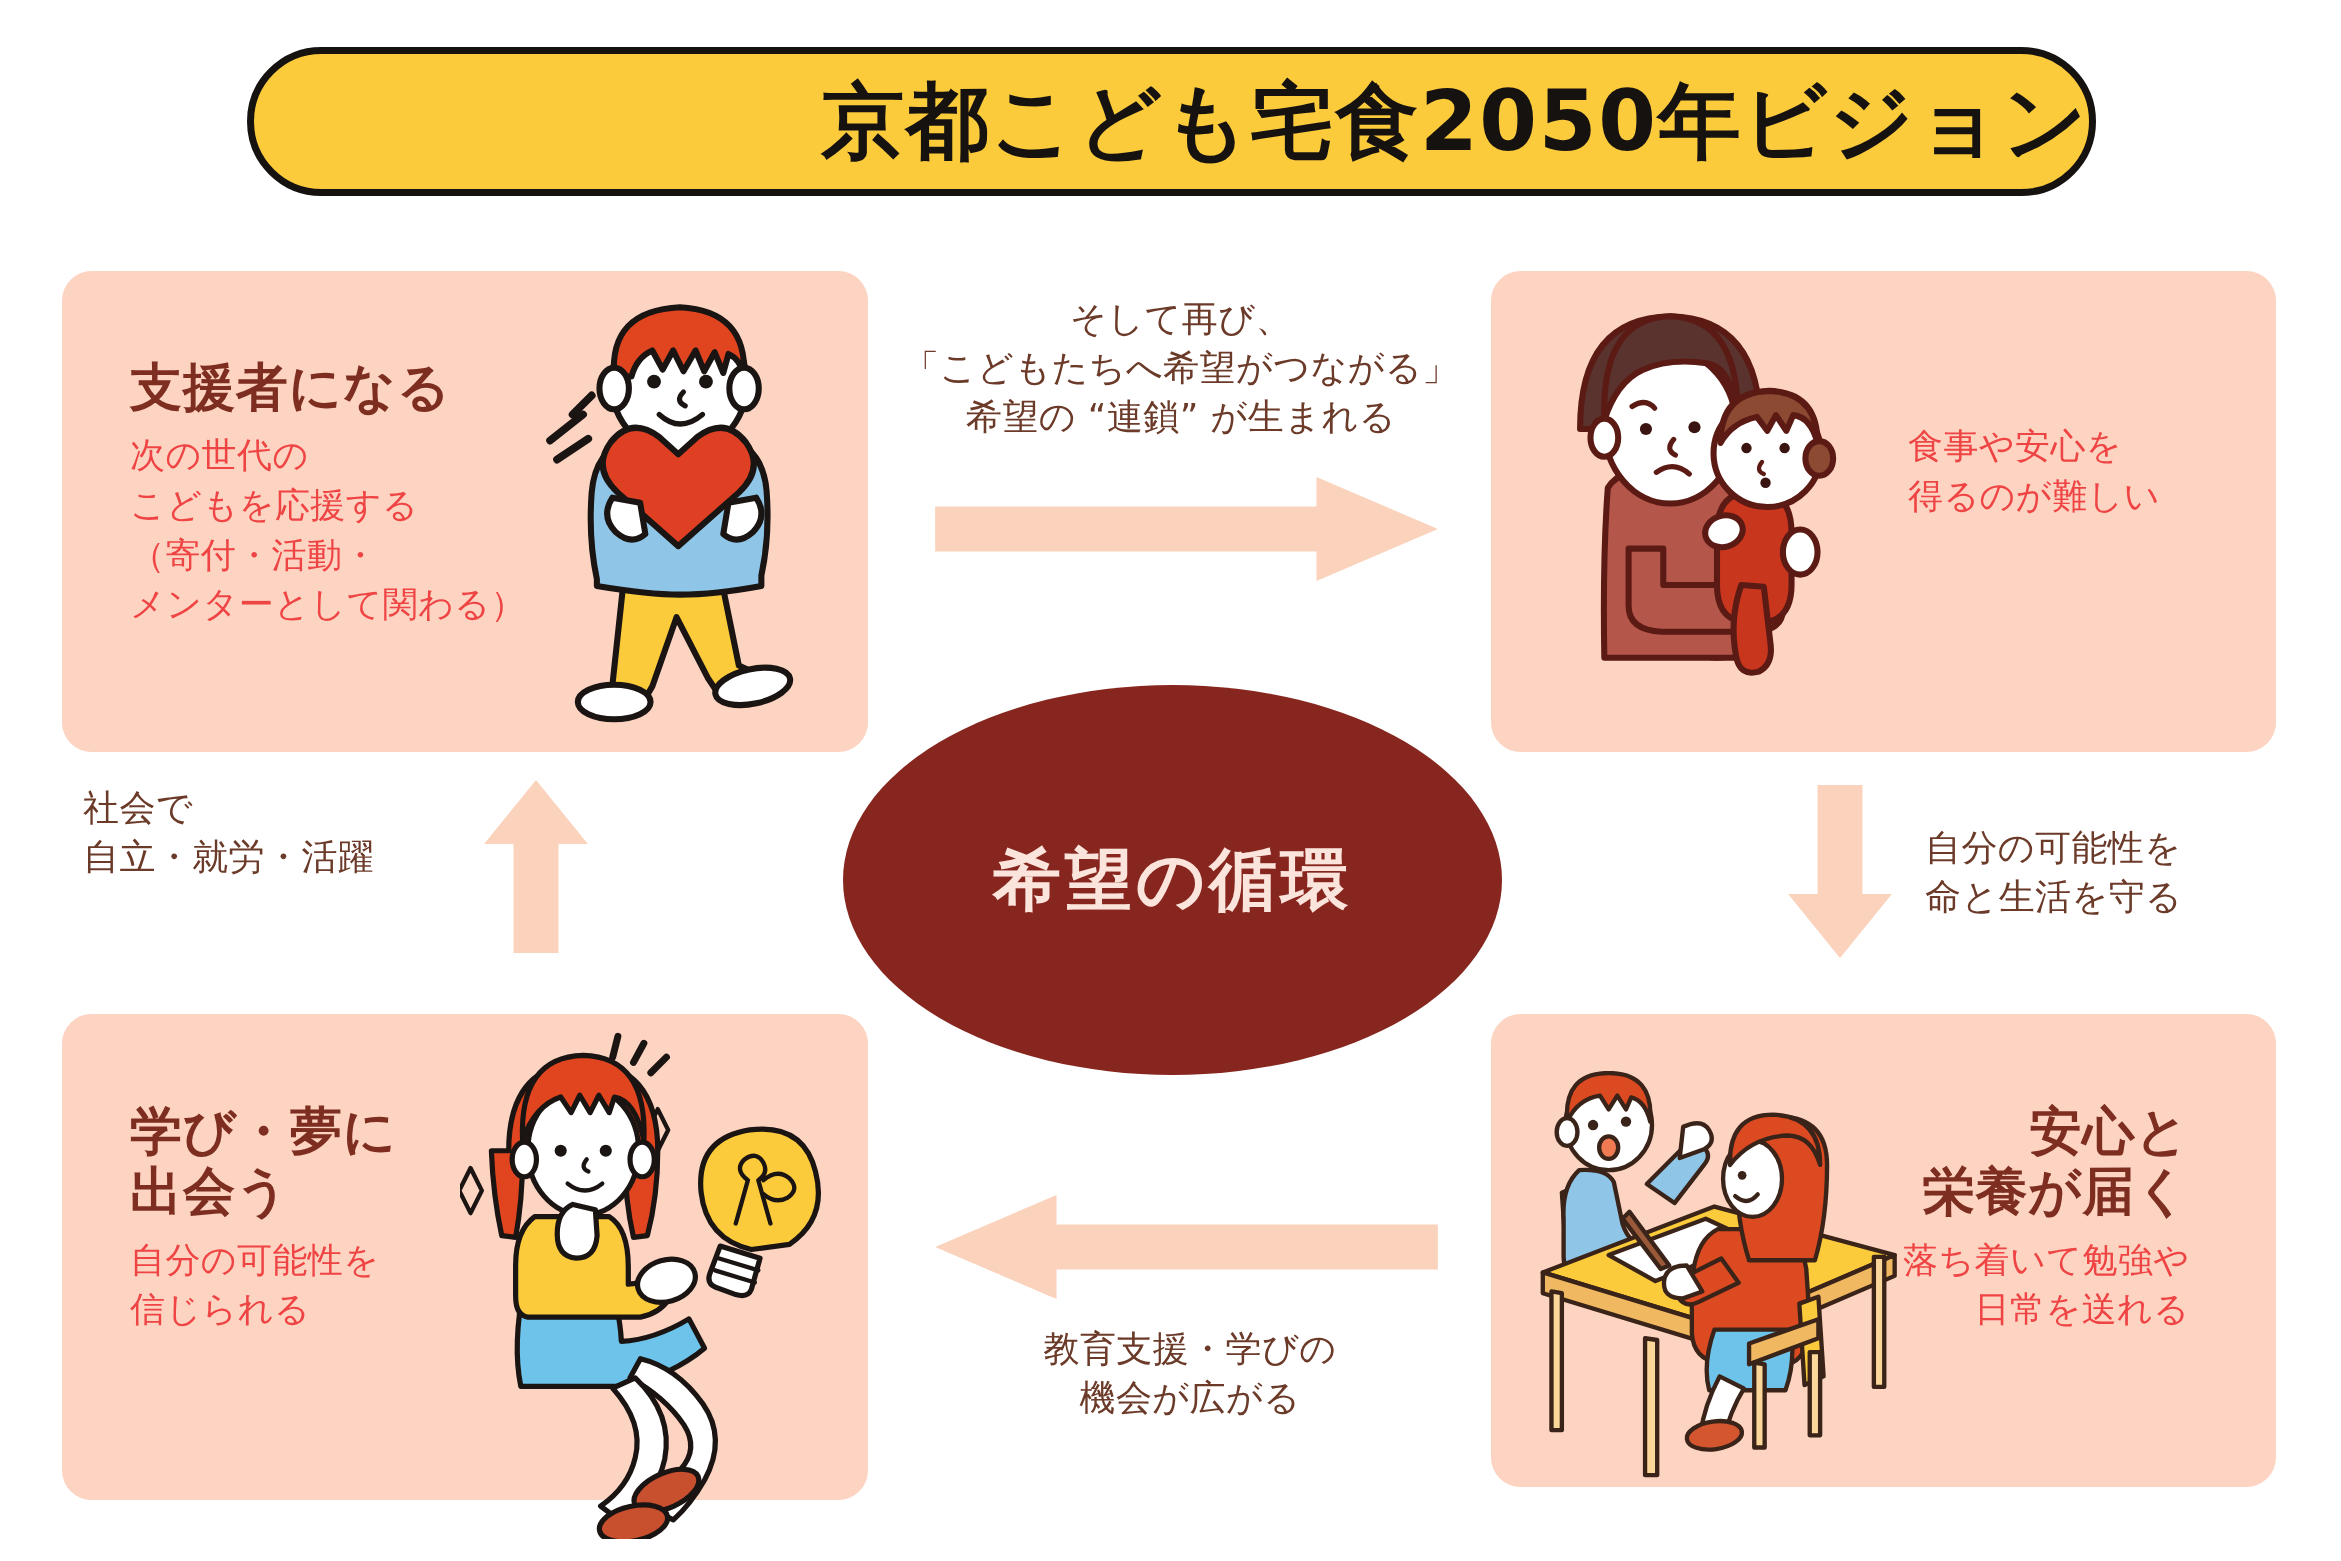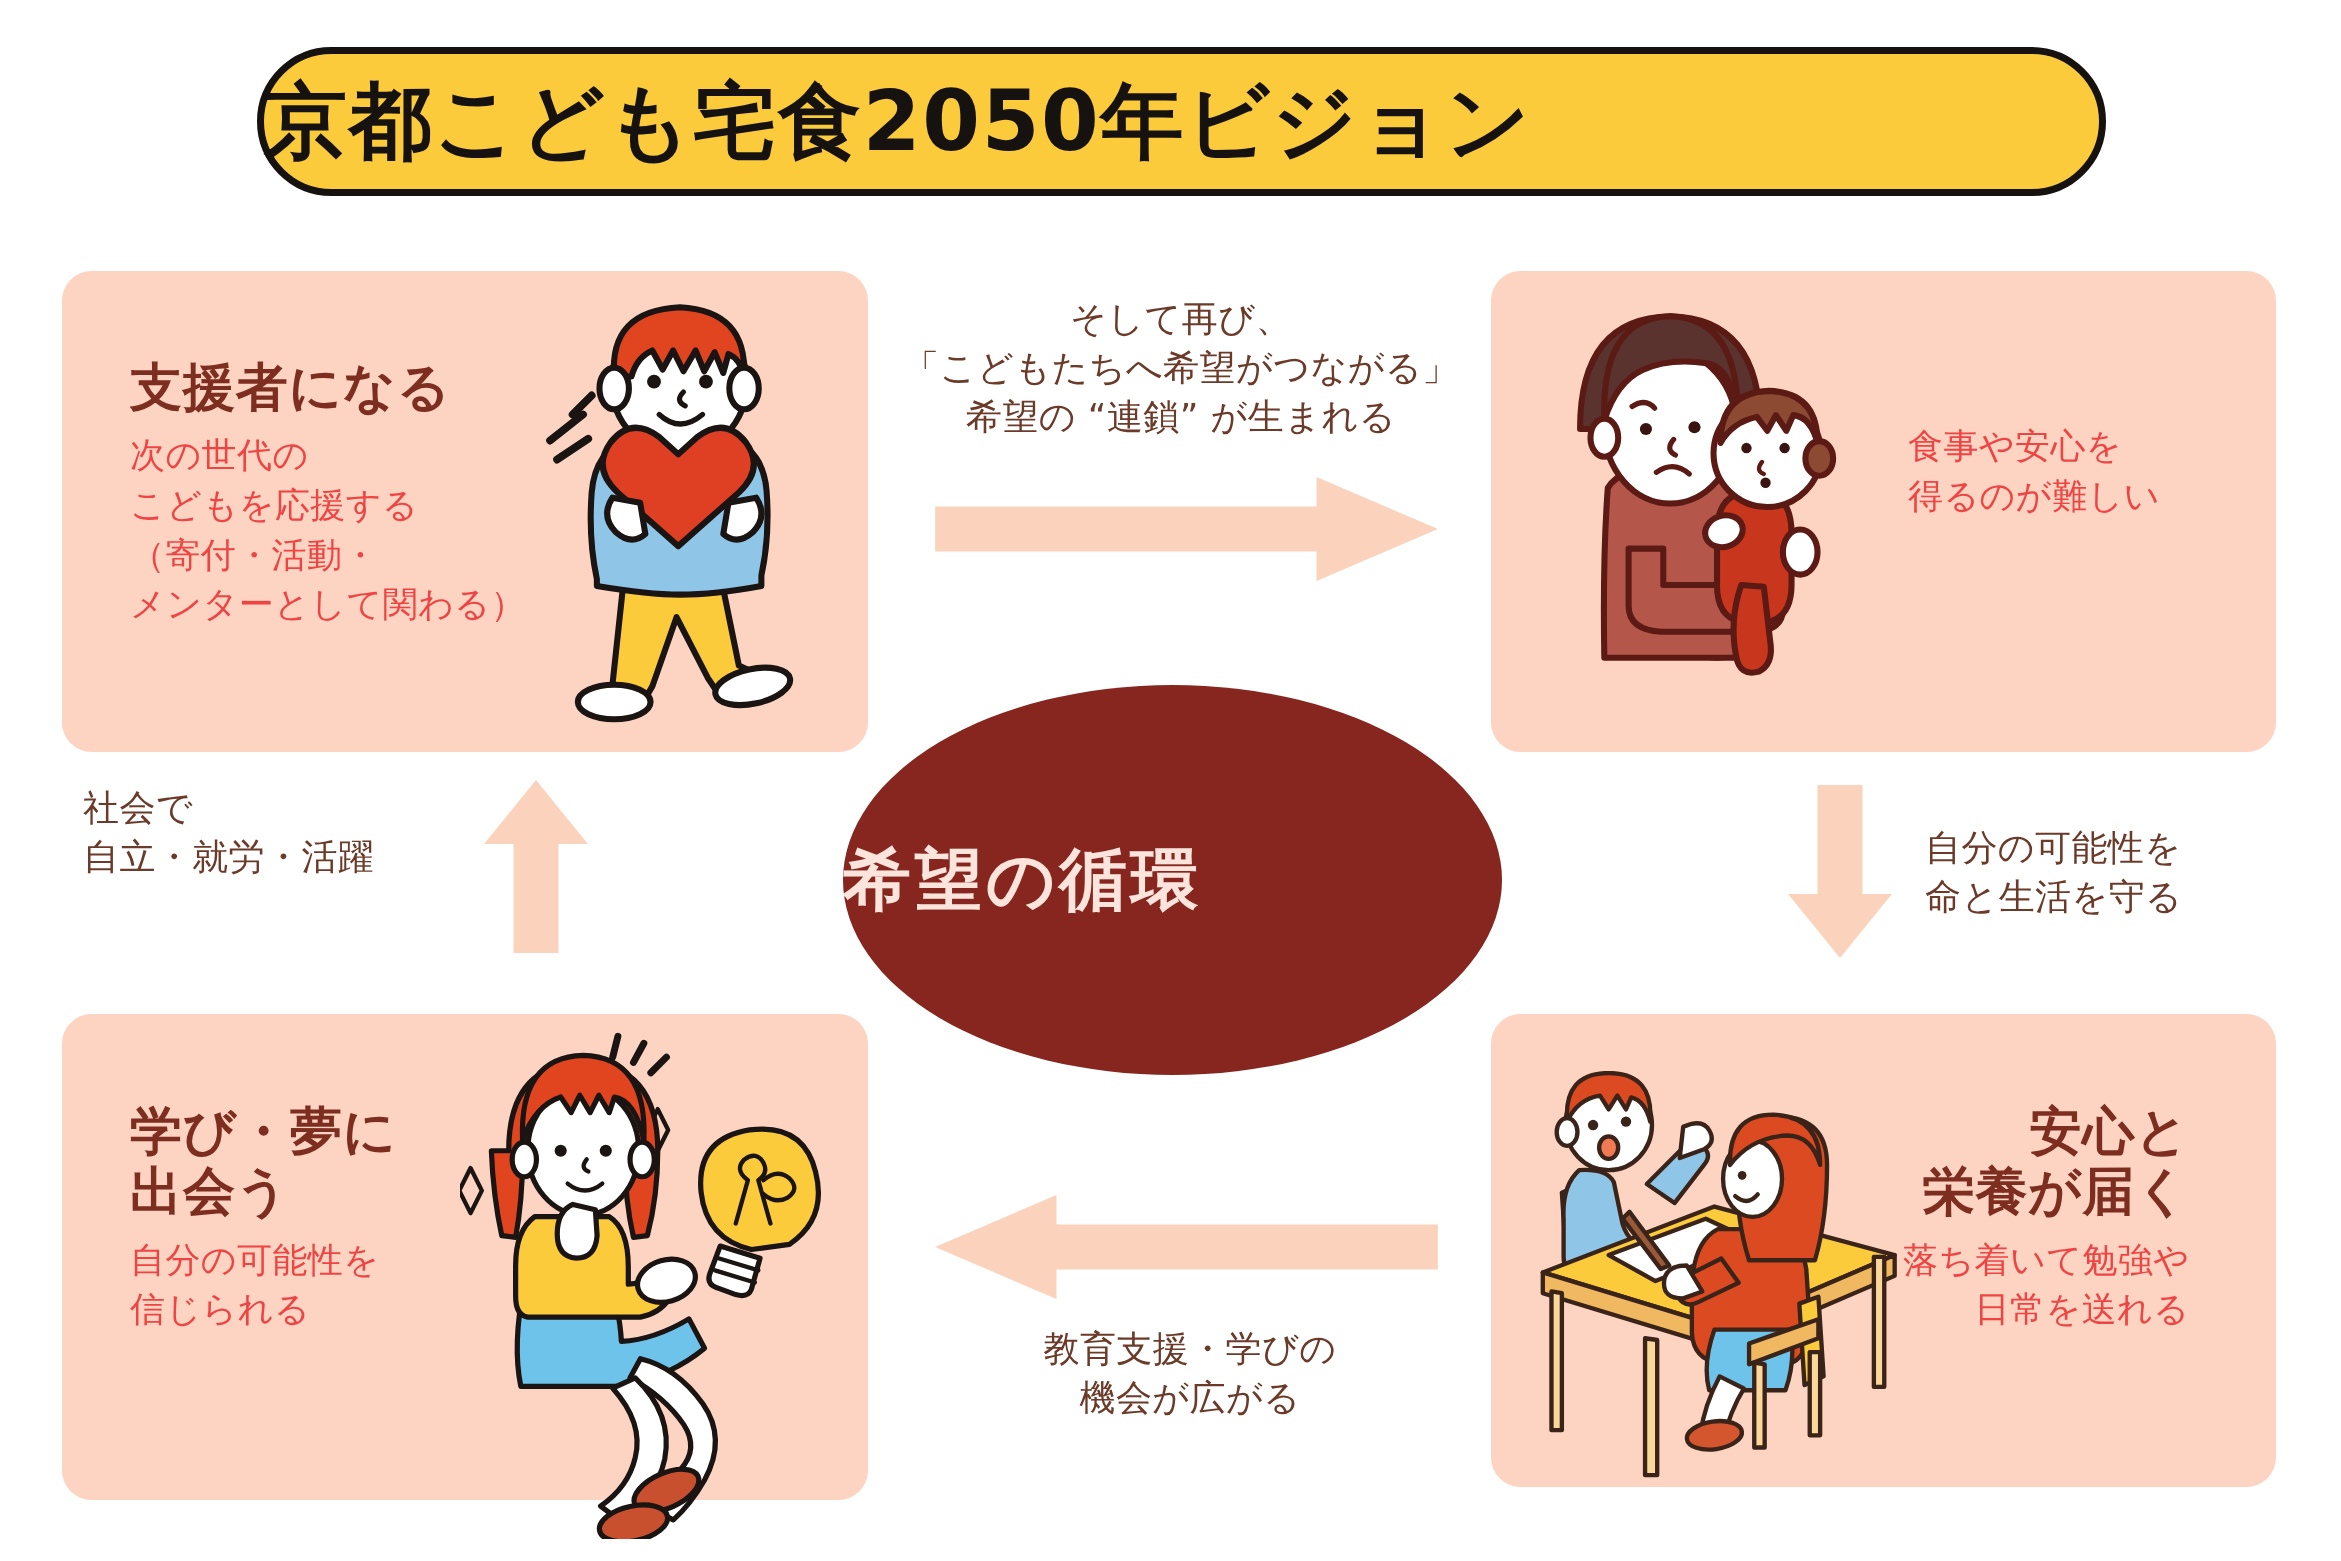--- a/index.html
+++ b/index.html
@@ -8,25 +8,25 @@
     width:2342px;height:1562px;
     background:#ffffff;
     font-family:"DejaVu Sans","Liberation Sans",sans-serif;
     overflow:hidden;
     position:relative;
   }
   .stage{position:absolute;left:0;top:0;width:2342px;height:1562px;}
 
   
   .title-banner{
-    position:absolute;left:257px;top:47px;width:1849px;height:149px;
+    position:absolute;left:247px;top:47px;width:1849px;height:149px;
     background:#FBCB3C;
     border:7.8px solid #151210;
     border-radius:78px;
-    display:flex;align-items:center;justify-content:flex-start;
+    display:flex;align-items:center;justify-content:flex-end;
     box-sizing:border-box;
   }
   .title-text{
     font-size:83px;font-weight:700;color:#151210;
     letter-spacing:1.7px;line-height:1;
     white-space:nowrap;
   }
 
   
   .card{
@@ -51,21 +51,21 @@
   }
   #txt-tl{left:130px;top:357px;}
   #txt-tr{left:1908px;top:408px;text-align:left;}
   #txt-bl{left:130px;top:1101px;}
   #txt-br{left:1903px;top:1101px;text-align:right;}
 
   
   .center-ellipse{
     position:absolute;left:843px;top:685px;width:659px;height:390px;
     background:#86261E;border-radius:50%;
-    display:flex;align-items:center;
+    display:flex;align-items:center;justify-content:center;
   }
   .center-label{
     font-size:68px;font-weight:700;color:#FBE4DC;letter-spacing:3.5px;
     line-height:1;white-space:nowrap;
   }
 
   
   .arrow{position:absolute;}
   #arrow-top{left:935px;top:477px;}
   #arrow-bottom{left:935px;top:1195px;}

